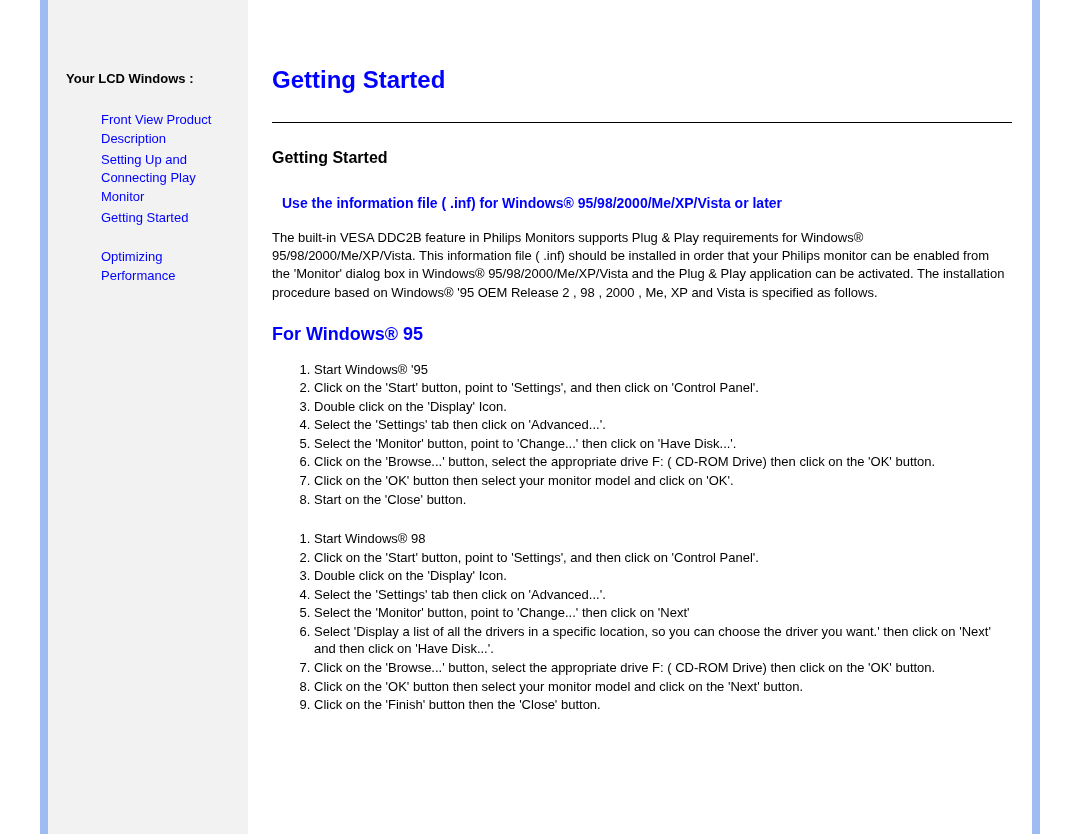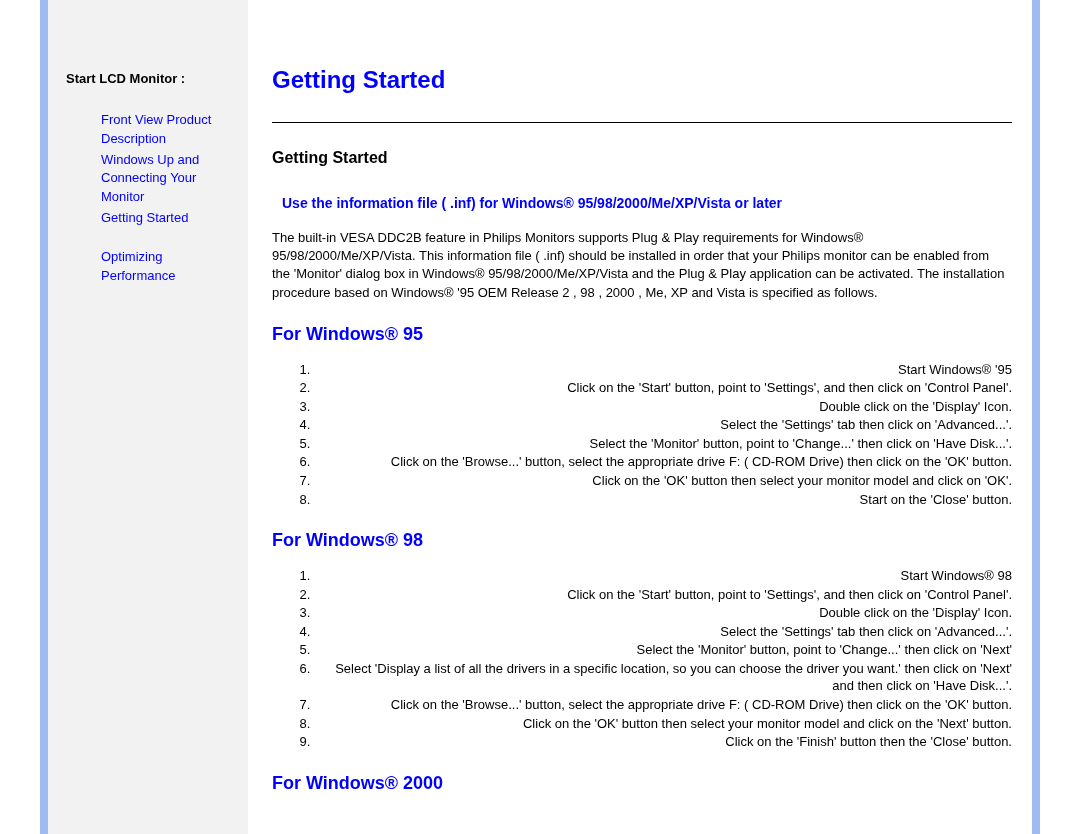--- a/index.html
+++ b/index.html
@@ -92,36 +92,36 @@
     font-size: 18px;
     margin: 0 0 16px 0;
   }
   ol.steps {
     margin: 0 0 22px 0;
     padding-left: 42px;
     font-size: 13px;
     line-height: 1.35;
     color: #000;
   }
-  ol.steps li { margin: 0 0 1px 0; text-align: right; }
+  ol.steps li { margin: 0 0 1px 0; }
 </style>
 </head>
 <body>
 
 <div class="page">
   <div class="blue-stripe left"></div>
   <div class="blue-stripe right"></div>
 
   <div class="inner">
 
     <nav class="sidebar">
-      <div class="sidebar-title">Start LCD Monitor :</div>
+      <div class="sidebar-title">Your LCD Windows :</div>
 
       <a href="#" class="side-link">Front View Product Description</a>
-      <a href="#" class="side-link">Windows Up and Connecting Your Monitor</a>
+      <a href="#" class="side-link">Setting Up and Connecting Play Monitor</a>
       <a href="#" class="side-link">Getting Started</a>
       <div class="side-gap"></div>
       <a href="#" class="side-link">Optimizing Performance</a>
     </nav>
 
     <main class="content">
       <h1 class="main-heading">Getting Started</h1>
       <hr class="rule">
       <h2 class="section-heading">Getting Started</h2>
       <p class="blue-bold">Use the information file ( .inf) for Windows® 95/98/2000/Me/XP/Vista or later</p>
@@ -132,29 +132,27 @@
         <li>Start Windows® '95</li>
         <li>Click on the 'Start' button, point to 'Settings', and then click on 'Control Panel'.</li>
         <li>Double click on the 'Display' Icon.</li>
         <li>Select the 'Settings' tab then click on 'Advanced...'.</li>
         <li>Select the 'Monitor' button, point to 'Change...' then click on 'Have Disk...'.</li>
         <li>Click on the 'Browse...' button, select the appropriate drive F: ( CD-ROM Drive) then click on the 'OK' button.</li>
         <li>Click on the 'OK' button then select your monitor model and click on 'OK'.</li>
         <li>Start on the 'Close' button.</li>
       </ol>
 
-      <p class="os-heading">For Windows® 98</p>
       <ol class="steps">
         <li>Start Windows® 98</li>
         <li>Click on the 'Start' button, point to 'Settings', and then click on 'Control Panel'.</li>
         <li>Double click on the 'Display' Icon.</li>
         <li>Select the 'Settings' tab then click on 'Advanced...'.</li>
         <li>Select the 'Monitor' button, point to 'Change...' then click on 'Next'</li>
         <li>Select 'Display a list of all the drivers in a specific location, so you can choose the driver you want.' then click on 'Next' and then click on 'Have Disk...'.</li>
         <li>Click on the 'Browse...' button, select the appropriate drive F: ( CD-ROM Drive) then click on the 'OK' button.</li>
         <li>Click on the 'OK' button then select your monitor model and click on the 'Next' button.</li>
         <li>Click on the 'Finish' button then the 'Close' button.</li>
       </ol>
 
-      <p class="os-heading">For Windows® 2000</p>
     </main>
   </div>
 </div>
 
 </body></html>

